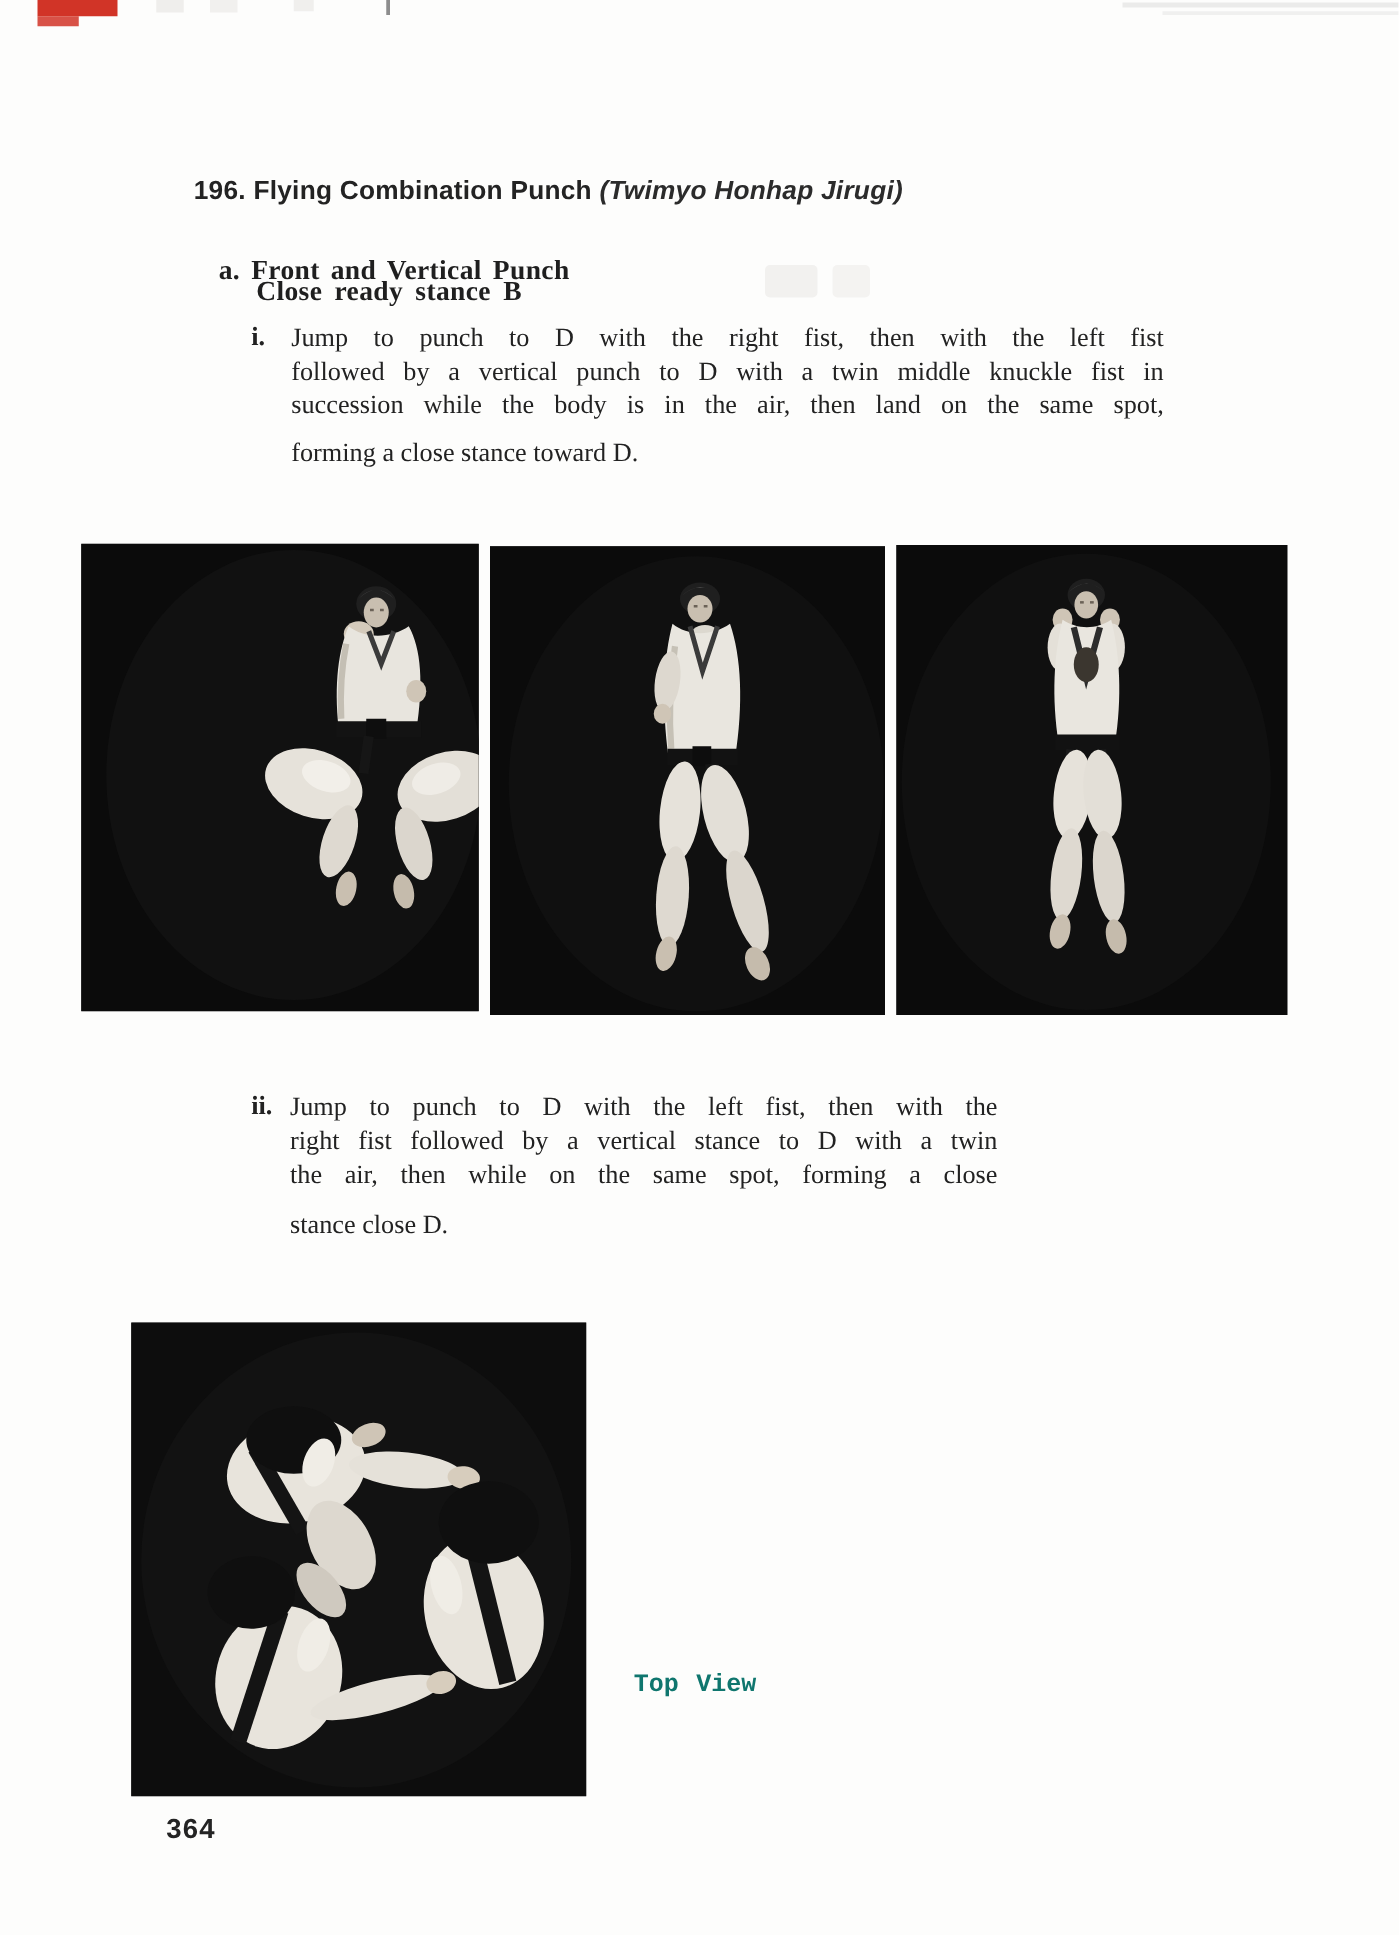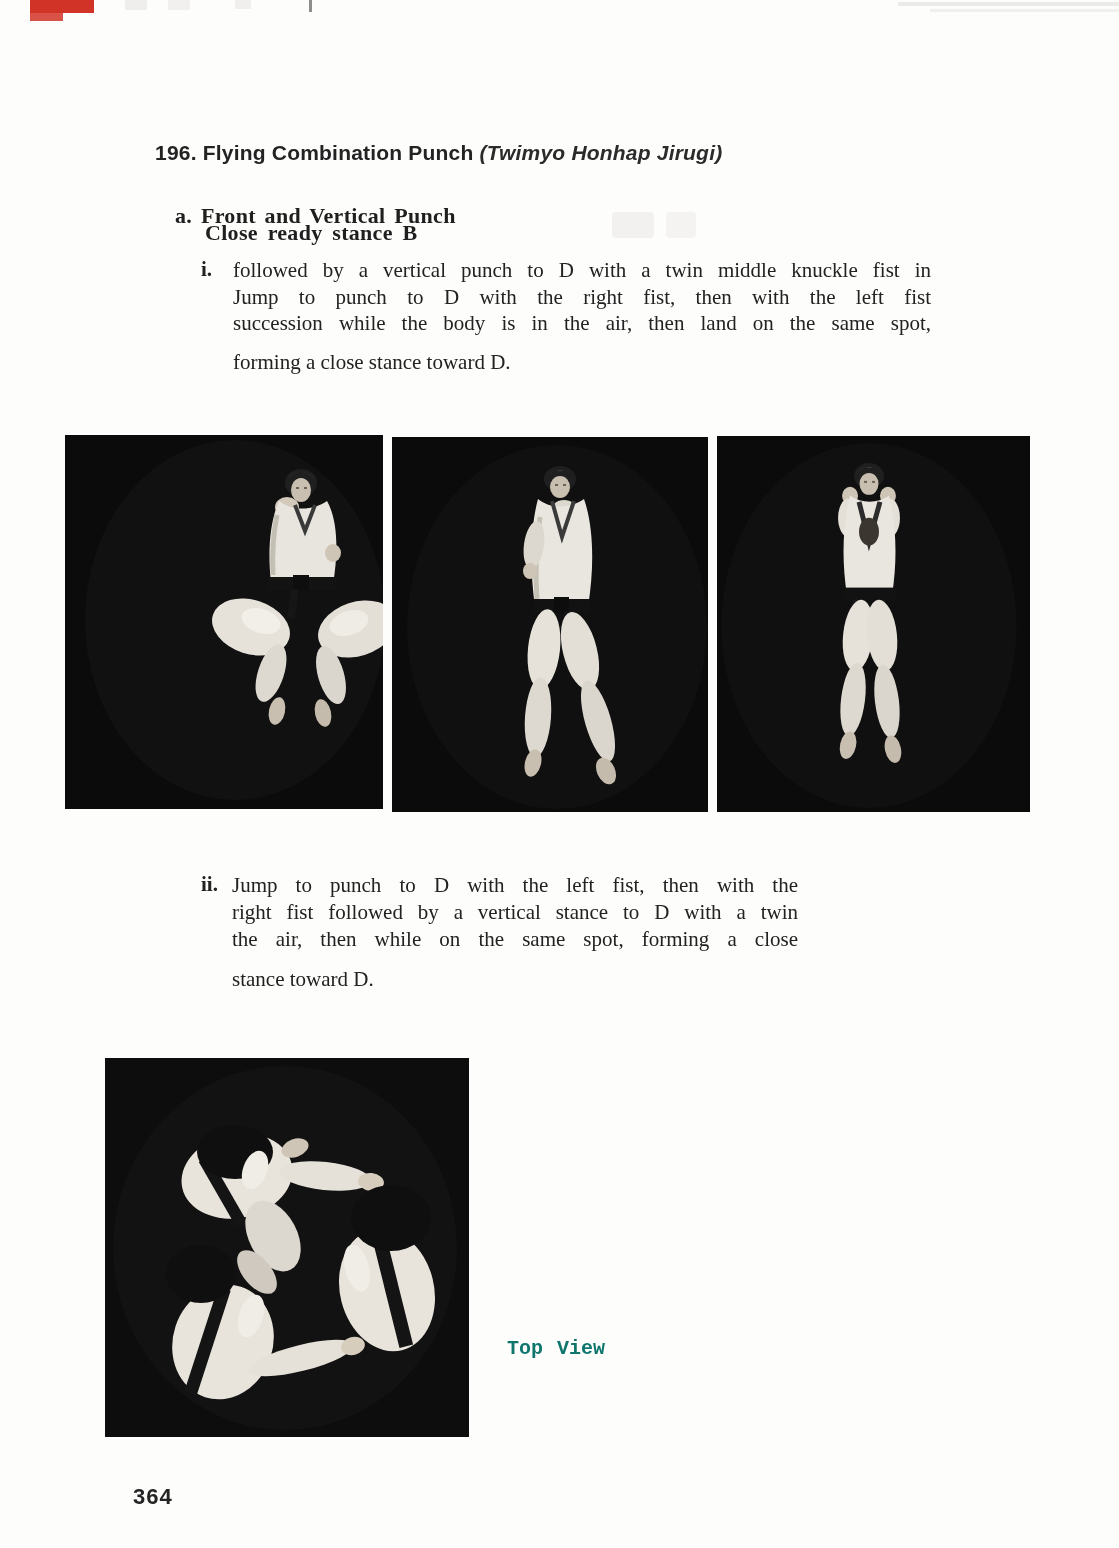--- a/index.html
+++ b/index.html
@@ -51,21 +51,21 @@
   .p2{left:392px;top:437px;width:316px;height:375px;}
   .p3{left:717px;top:436px;width:313px;height:376px;}
   .ptop{left:105px;top:1058px;width:364px;height:379px;}
 
   .topview-label{
     position:absolute;left:507px;top:1337px;font-size:20px;font-weight:bold;
     font-family:Liberation Mono, monospace;color:#0f766e;word-spacing:2px;
   }
   .page-number{
     position:absolute;left:133px;top:1450px;font-size:22px;font-weight:bold;
-    font-family:"Liberation Sans",sans-serif;color:#242424;letter-spacing:1px;margin-top:34px;
+    font-family:"Liberation Sans",sans-serif;color:#242424;letter-spacing:1px;
   }
 </style>
 </head>
 <body>
 
 <div class="page">
 
   <div class="artifact red1"></div>
   <div class="artifact red2"></div>
   <div class="artifact g1"></div>
@@ -84,22 +84,22 @@
   </div>
 
   <div class="subhead subA">
     <span>a.</span>
     <span>Front and Vertical Punch</span>
   </div>
   <div class="subhead stance">Close ready stance B</div>
 
   <div class="numeral num-i">i.</div>
   <div class="para lines-i">
+    <div class="jline">Jump to punch to D with the right fist, then with the left fist</div>
     <div class="jline">followed by a vertical punch to D with a twin middle knuckle fist in</div>
-    <div class="jline">Jump to punch to D with the right fist, then with the left fist</div>
     <div class="jline">succession while the body is in the air, then land on the same spot,</div>
     <div class="jlast">forming a close stance toward D.</div>
   </div>
 
   <div class="photo p1">
     <svg viewBox="0 0 318 374">
       <rect x="0" y="0" width="318" height="374" fill="#0b0b0b"></rect>
       <ellipse cx="170" cy="185" rx="150" ry="180" fill="#111111"></ellipse>
 
       <ellipse cx="236" cy="48" rx="16" ry="14" fill="#1f1f1f"></ellipse>
@@ -200,21 +200,21 @@
       <ellipse cx="131" cy="310" rx="8" ry="14" fill="#c9bfb0" transform="rotate(12 131 310)"></ellipse>
       <ellipse cx="176" cy="314" rx="8" ry="14" fill="#c5bbac" transform="rotate(-12 176 314)"></ellipse>
     </svg>
   </div>
 
   <div class="numeral num-ii">ii.</div>
   <div class="para lines-ii">
     <div class="jline">Jump to punch to D with the left fist, then with the</div>
     <div class="jline">right fist followed by a vertical stance to D with a twin</div>
     <div class="jline">the air, then while on the same spot, forming a close</div>
-    <div class="jlast">stance toward D.</div>
+    <div class="jlast">stance close D.</div>
   </div>
 
   <div class="photo ptop">
     <svg viewBox="0 0 364 379">
       <rect x="0" y="0" width="364" height="379" fill="#0d0d0d"></rect>
       <ellipse cx="180" cy="190" rx="172" ry="182" fill="#121212"></ellipse>
 
       <ellipse cx="132" cy="118" rx="56" ry="42" fill="#e8e4dc" transform="rotate(-12 132 118)"></ellipse>
       <rect x="112" y="96" width="12" height="76" fill="#141414" transform="rotate(-30 118 134)"></rect>
       <ellipse cx="130" cy="94" rx="38" ry="27" fill="#0f0f0f"></ellipse>

